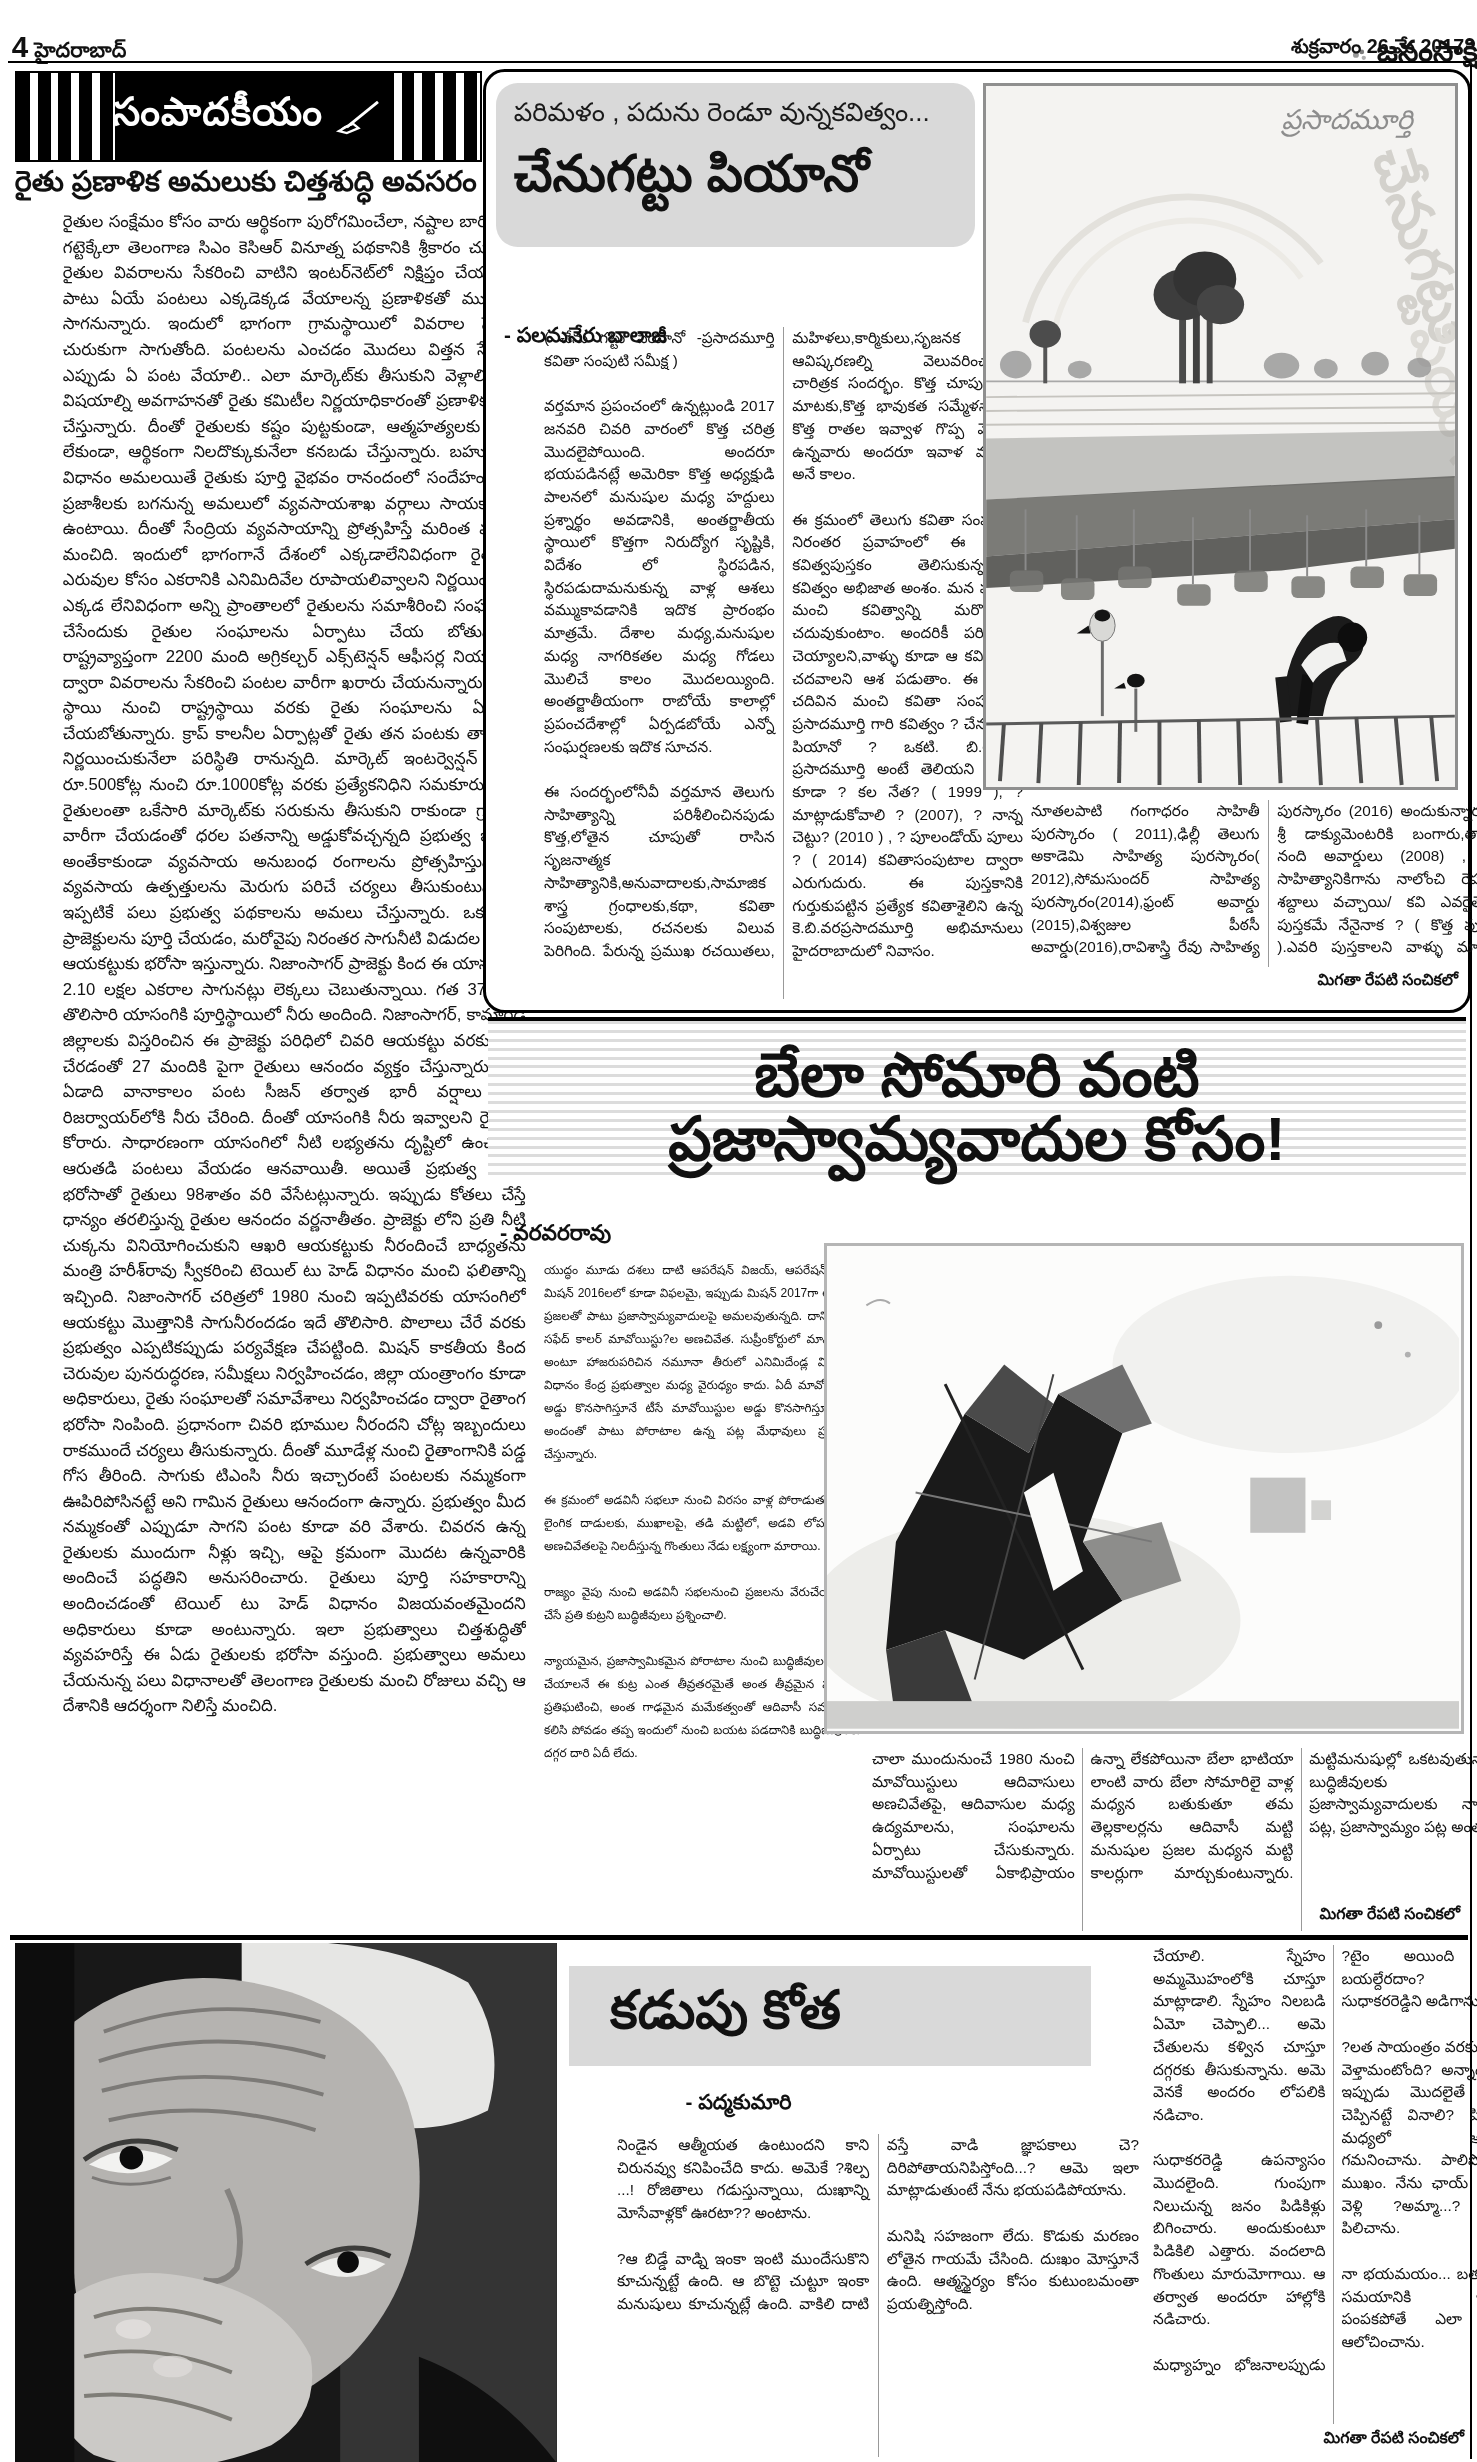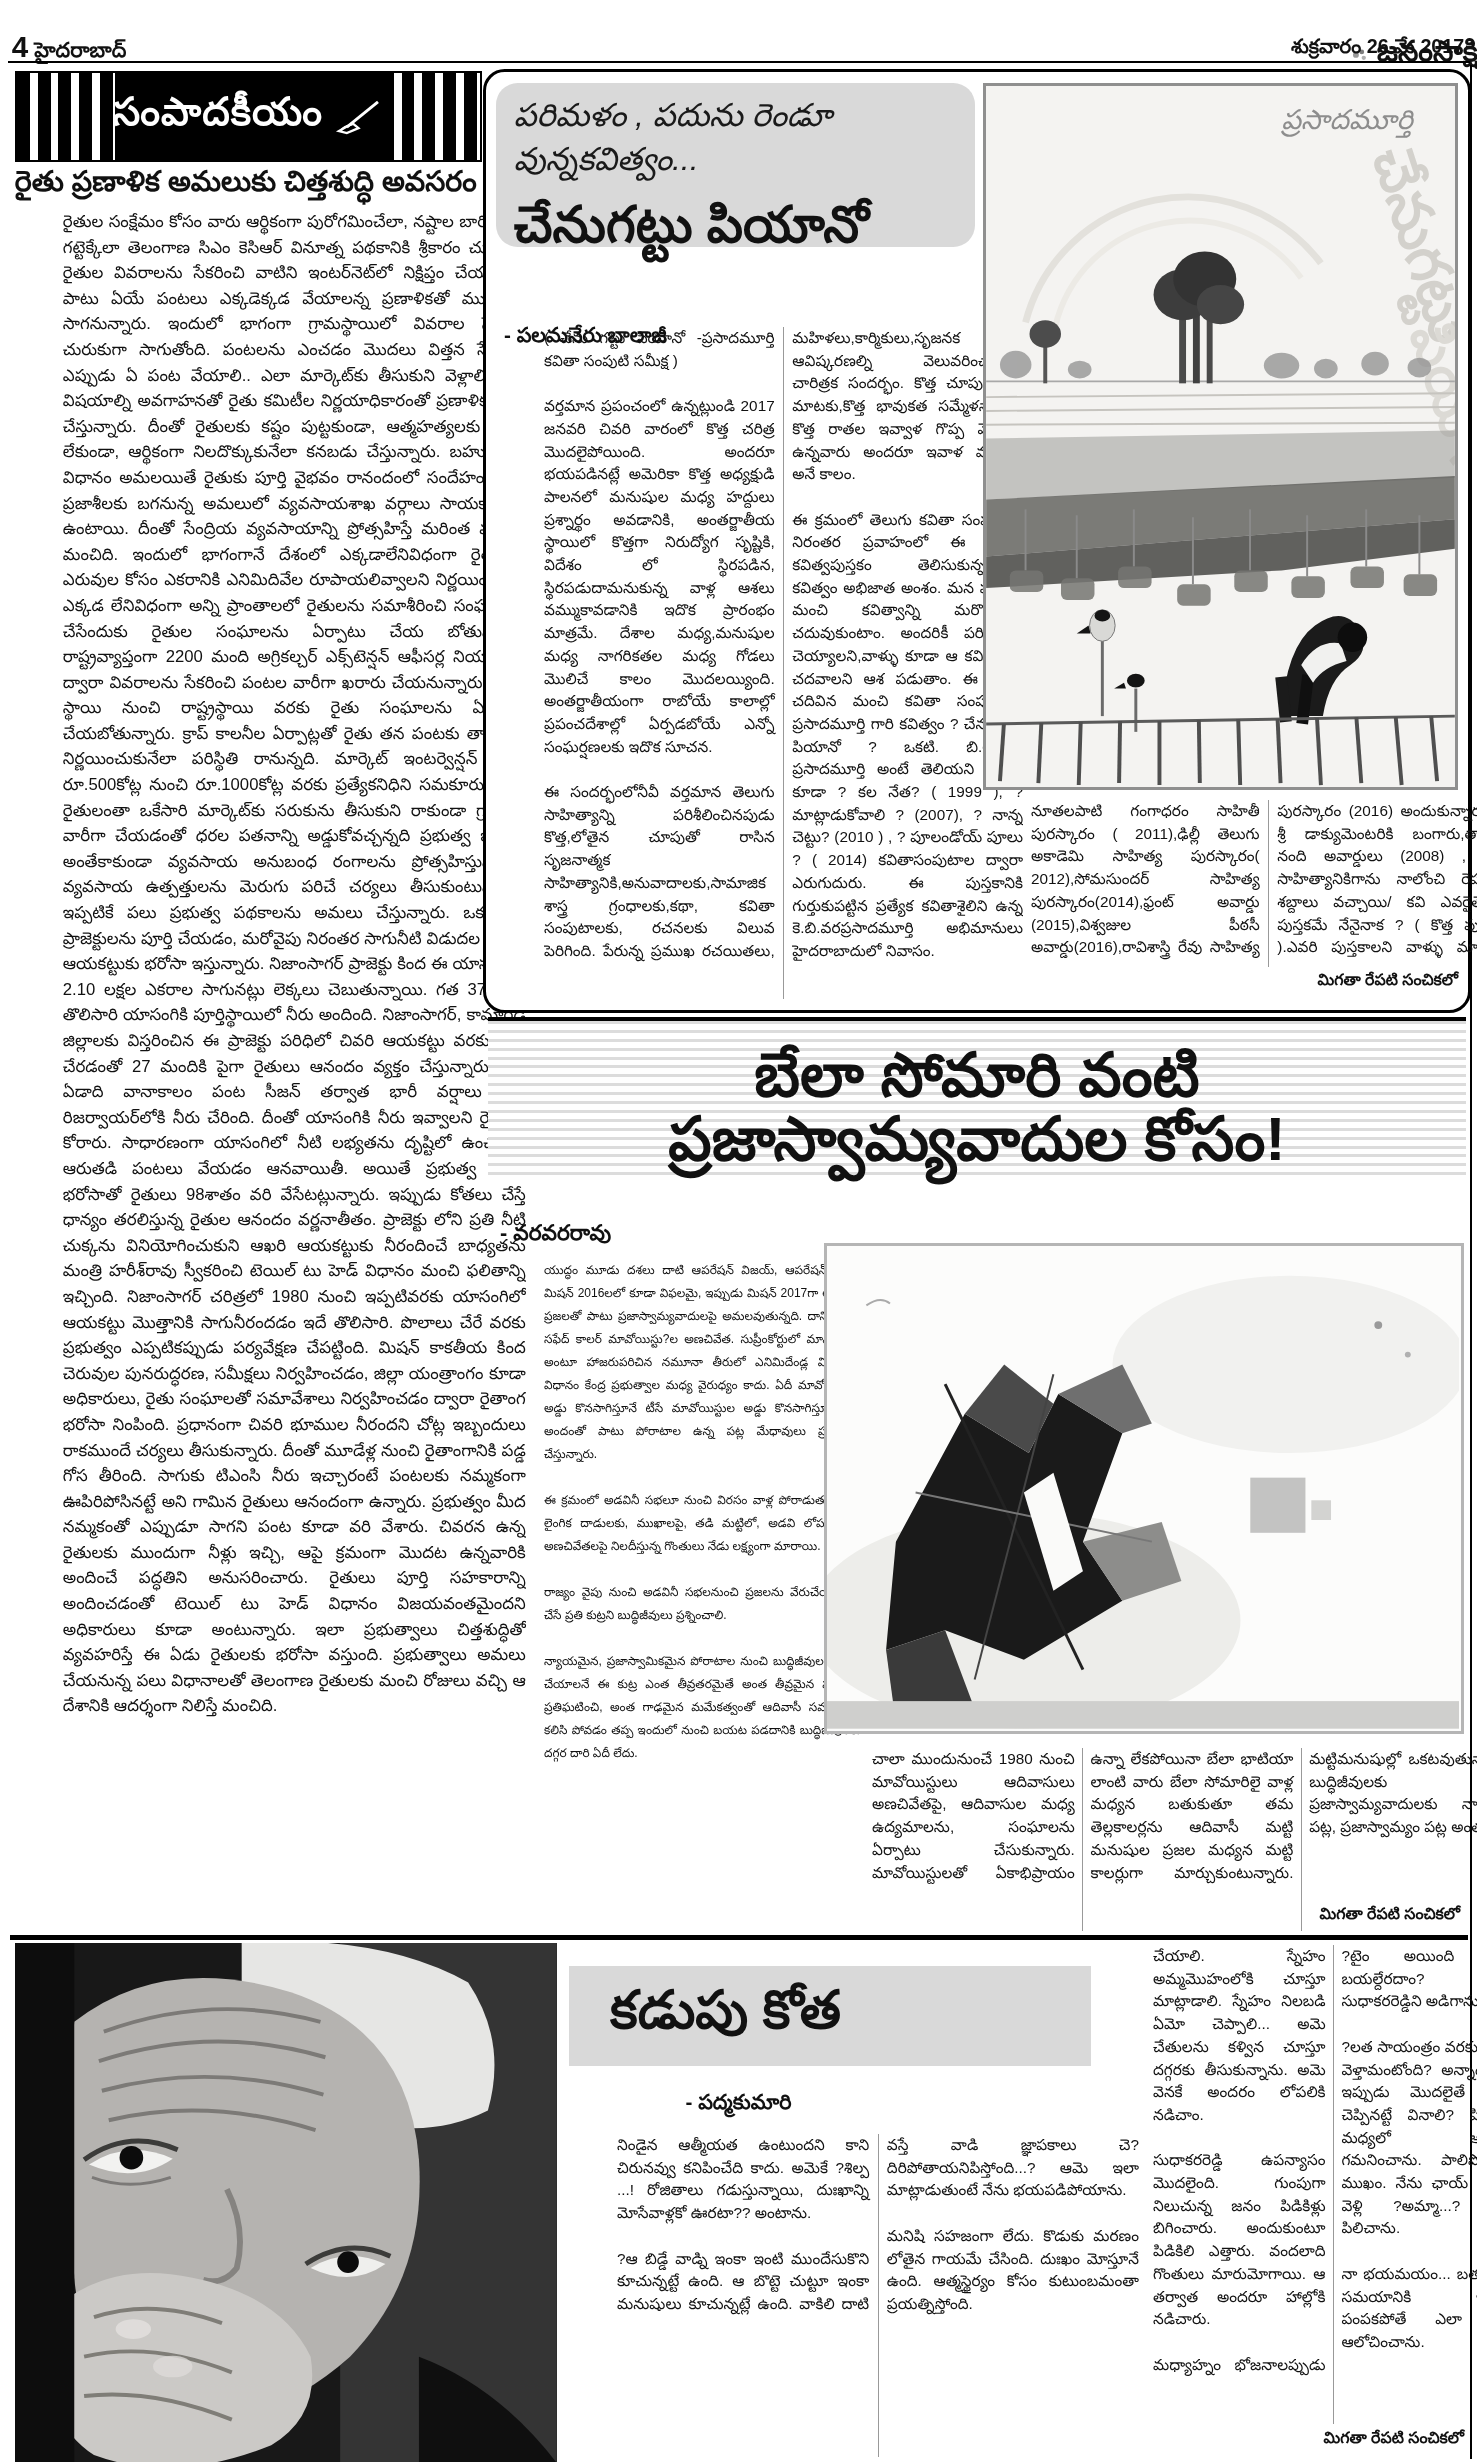--- a/index.html
+++ b/index.html
@@ -19,21 +19,21 @@
   
   .ed-mast{left:14.8px;top:71px;width:463px;height:87px;border:2px solid #000;display:flex;}
   .ed-stripes{flex:1;background:repeating-linear-gradient(90deg,#000 0 12.8px,#fff 12.8px 20.7px);}
   .ed-title-box{width:266px;background:#000;color:#fff;display:flex;align-items:center;justify-content:center;gap:9.9px;}
   .ed-title-box .t{font-size:39px;font-weight:bold;letter-spacing:1px;}
   .ed-headline{left:14.8px;top:165px;width:463px;font-size:28.6px;font-weight:bold;line-height:1.15;}
   .ed-body{left:14.8px;top:209px;width:463px;height:1722px;font-size:16.7px;line-height:25.6px;overflow:hidden;}
   
   .a1-box{left:483px;top:69px;width:982px;height:938px;border:3px solid #000;border-radius:21.7px;background:#fff;}
   .a1-band{left:496px;top:83px;width:479px;height:164px;background:#d9d9d9;border-radius:21.7px;padding:13.8px 17.7px;box-sizing:border-box;}
-  .a1-kicker{font-size:32px;color:#1a1a1a;font-style:italic;}
+  .a1-kicker{font-size:26px;color:#1a1a1a;}
   .a1-title{font-size:51px;font-weight:bold;margin-top:9.9px;}
   .a1-byline{left:504px;top:284px;width:453px;font-size:20.7px;font-weight:bold;margin-top:39px;}
   .a1-bodyL{left:496px;top:327px;width:479px;height:672px;column-count:2;column-gap:17.7px;column-rule:1px solid #999;
             font-size:15.3px;line-height:22.7px;overflow:hidden;}
   .a1-cover{left:983px;top:83px;width:475px;height:707px;border:3px solid #8f8f8f;box-sizing:border-box;background:#f4f3f1;}
   .a1-bodyB{left:983px;top:800px;width:475px;height:167px;column-count:2;column-gap:17.7px;column-rule:1px solid #999;
             font-size:15.3px;line-height:22.7px;overflow:hidden;}
   .a1-cont{left:1212px;top:971px;width:246px;text-align:right;font-size:15.8px;font-weight:bold;}
   
   .a2-band{left:488px;top:1017px;width:978px;height:160px;border-top:4.9px solid #000;

